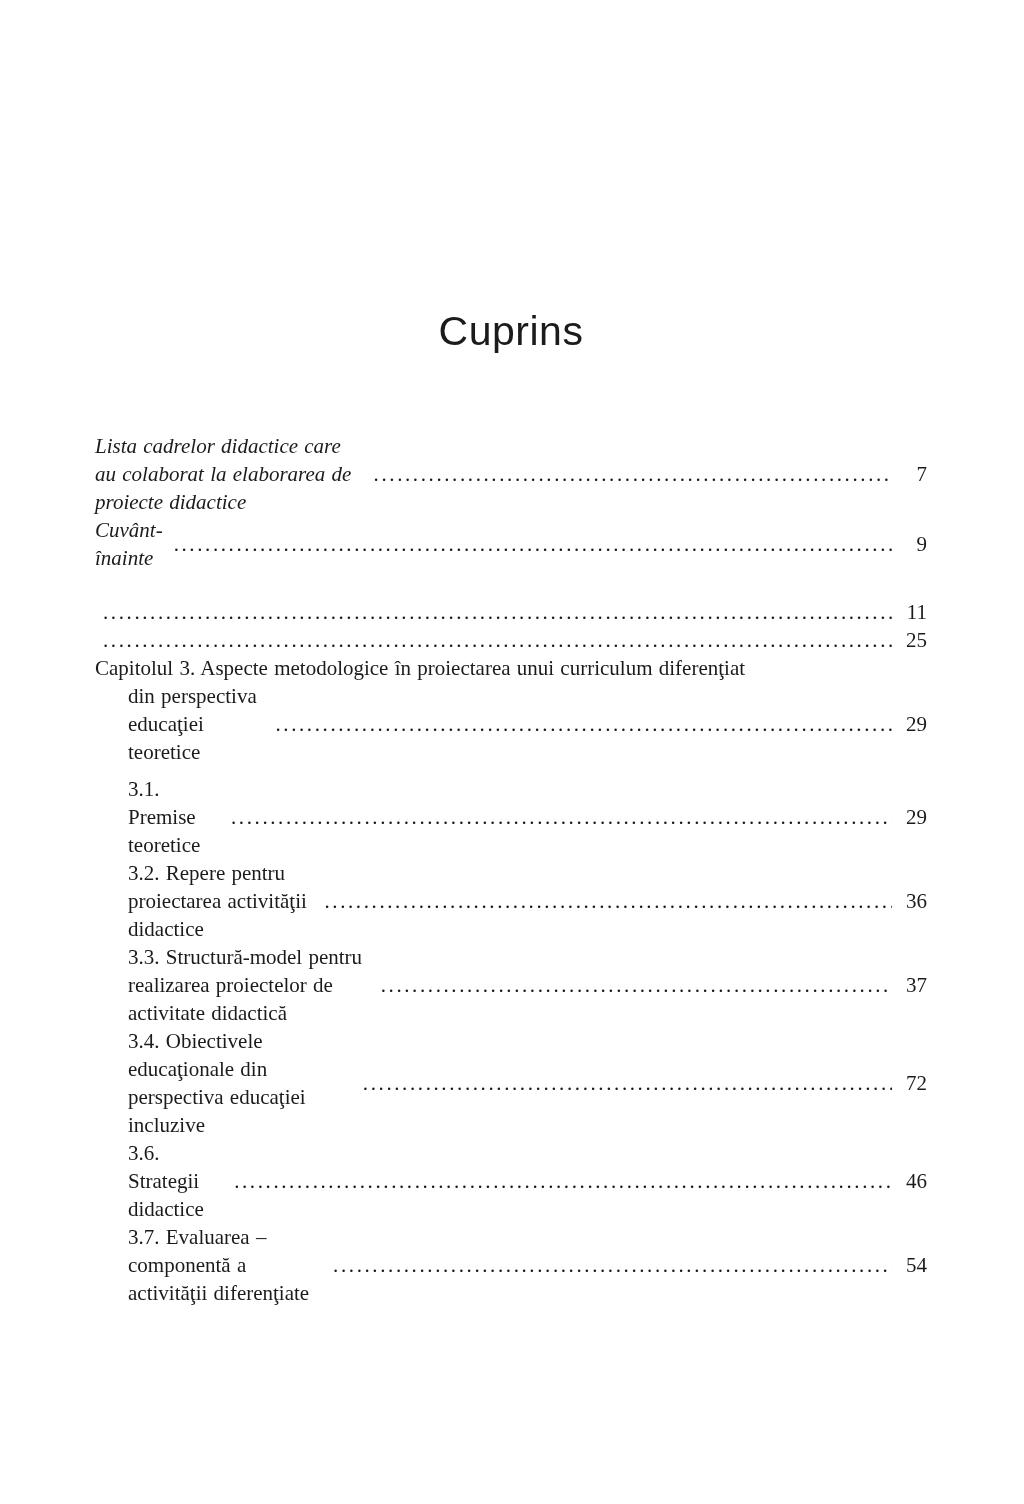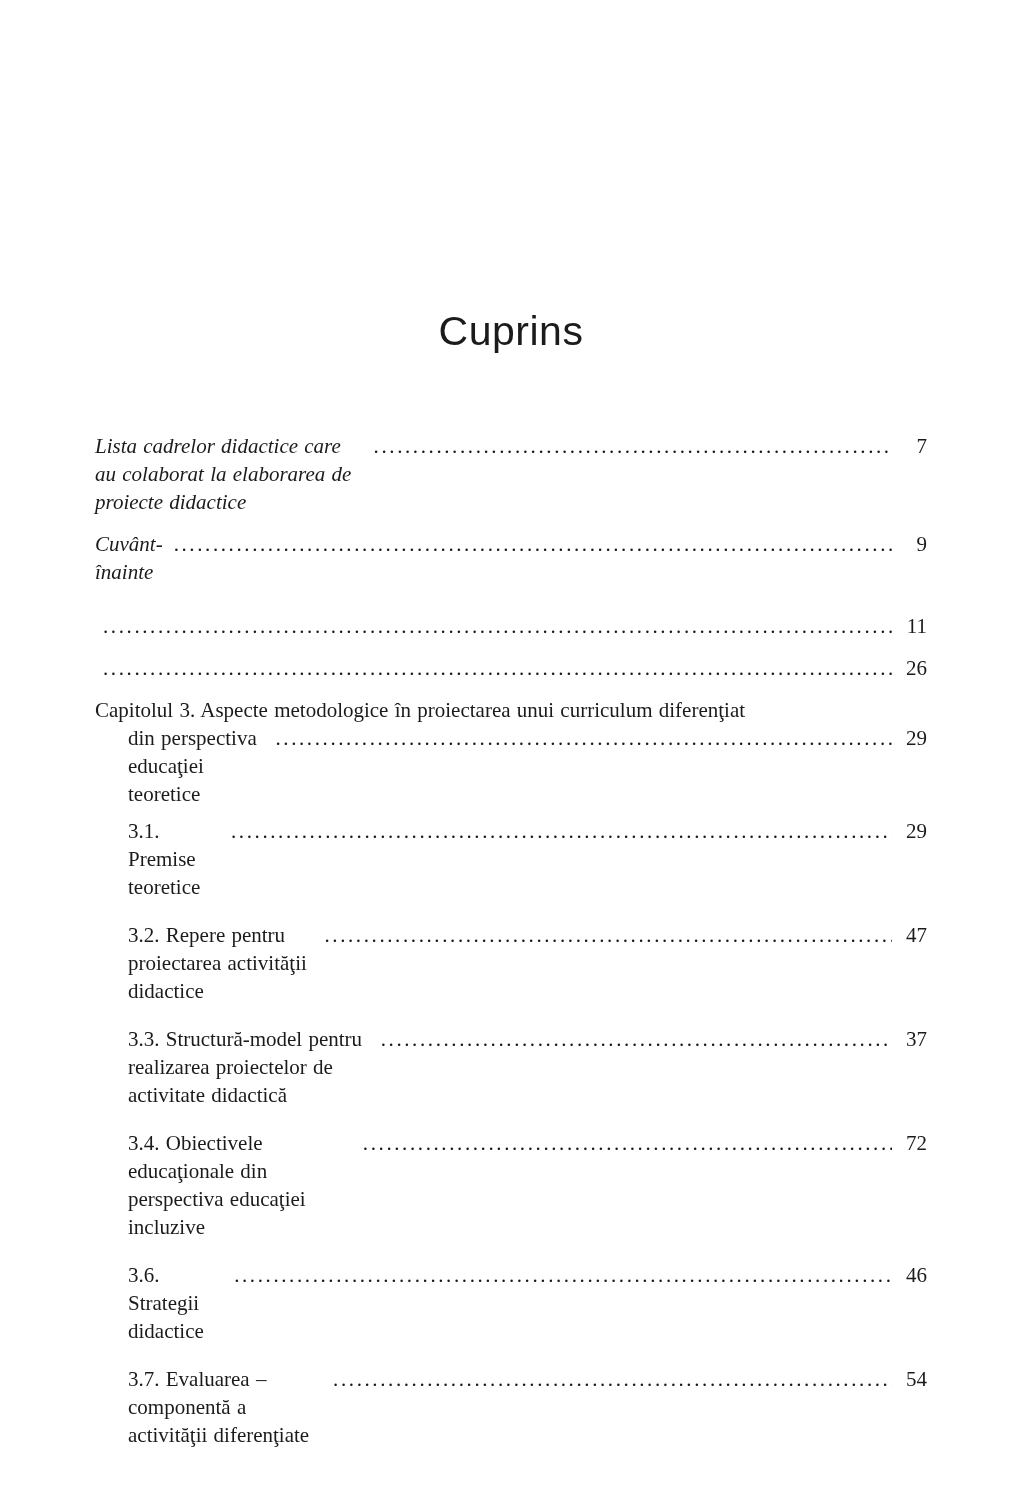--- a/index.html
+++ b/index.html
@@ -29,28 +29,28 @@
     margin: 0;
     letter-spacing: 0.5px;
   }
   .toc {
     margin-top: 80px;
     font-size: 21px;
     line-height: 28px;
     word-spacing: 1px;
   }
   .toc-entry { margin: 0; }
-  .gap-xs { margin-top: 20px; }
+  .gap-xs { margin-top: 0; }
   .gap-s  { margin-top: 9px; }
-  .gap-m  { margin-top: 14px; }
+  .gap-m  { }
   .gap-l  { margin-top: 26px; }
   .indent-1 { padding-left: 33px; }
   .toc-line {
     display: flex;
-    align-items: flex-start;
+    align-items: center;
   }
   .cont-indent-1 { padding-left: 33px; }
   .cont-indent-2 { padding-left: 47px; }
   .toc-text { white-space: pre-wrap; }
   .italic { font-style: italic; }
   .leader {
     flex: 1 1 auto;
     overflow: hidden;
     white-space: nowrap;
   }
@@ -88,21 +88,21 @@
       </div>
       <div class="toc-entry gap-l indent-0">
         <div class="toc-line">
           <span class="leader"></span>
           <span class="pagenum">11</span>
         </div>
       </div>
       <div class="toc-entry gap-m indent-0">
         <div class="toc-line">
           <span class="leader"></span>
-          <span class="pagenum">26</span>
+          <span class="pagenum">25</span>
         </div>
       </div>
       <div class="toc-entry gap-m indent-0">
         <div class="toc-line">
           <span class="toc-text"><span>Capitolul 3. Aspecte metodologice în proiectarea unui curriculum diferenţiat</span></span>
         </div>
         <div class="toc-line cont-indent-1">
           <span class="toc-text">din perspectiva educaţiei teoretice</span>
           <span class="leader"></span>
           <span class="pagenum">29</span>
@@ -112,21 +112,21 @@
         <div class="toc-line">
           <span class="toc-text"><span>3.1. Premise teoretice</span></span>
           <span class="leader"></span>
           <span class="pagenum">29</span>
         </div>
       </div>
       <div class="toc-entry gap-xs indent-1">
         <div class="toc-line">
           <span class="toc-text"><span>3.2. Repere pentru proiectarea activităţii didactice</span></span>
           <span class="leader"></span>
-          <span class="pagenum">47</span>
+          <span class="pagenum">36</span>
         </div>
       </div>
       <div class="toc-entry gap-xs indent-1">
         <div class="toc-line">
           <span class="toc-text"><span>3.3. Structură-model pentru realizarea proiectelor de activitate didactică</span></span>
           <span class="leader"></span>
           <span class="pagenum">37</span>
         </div>
       </div>
       <div class="toc-entry gap-xs indent-1">

